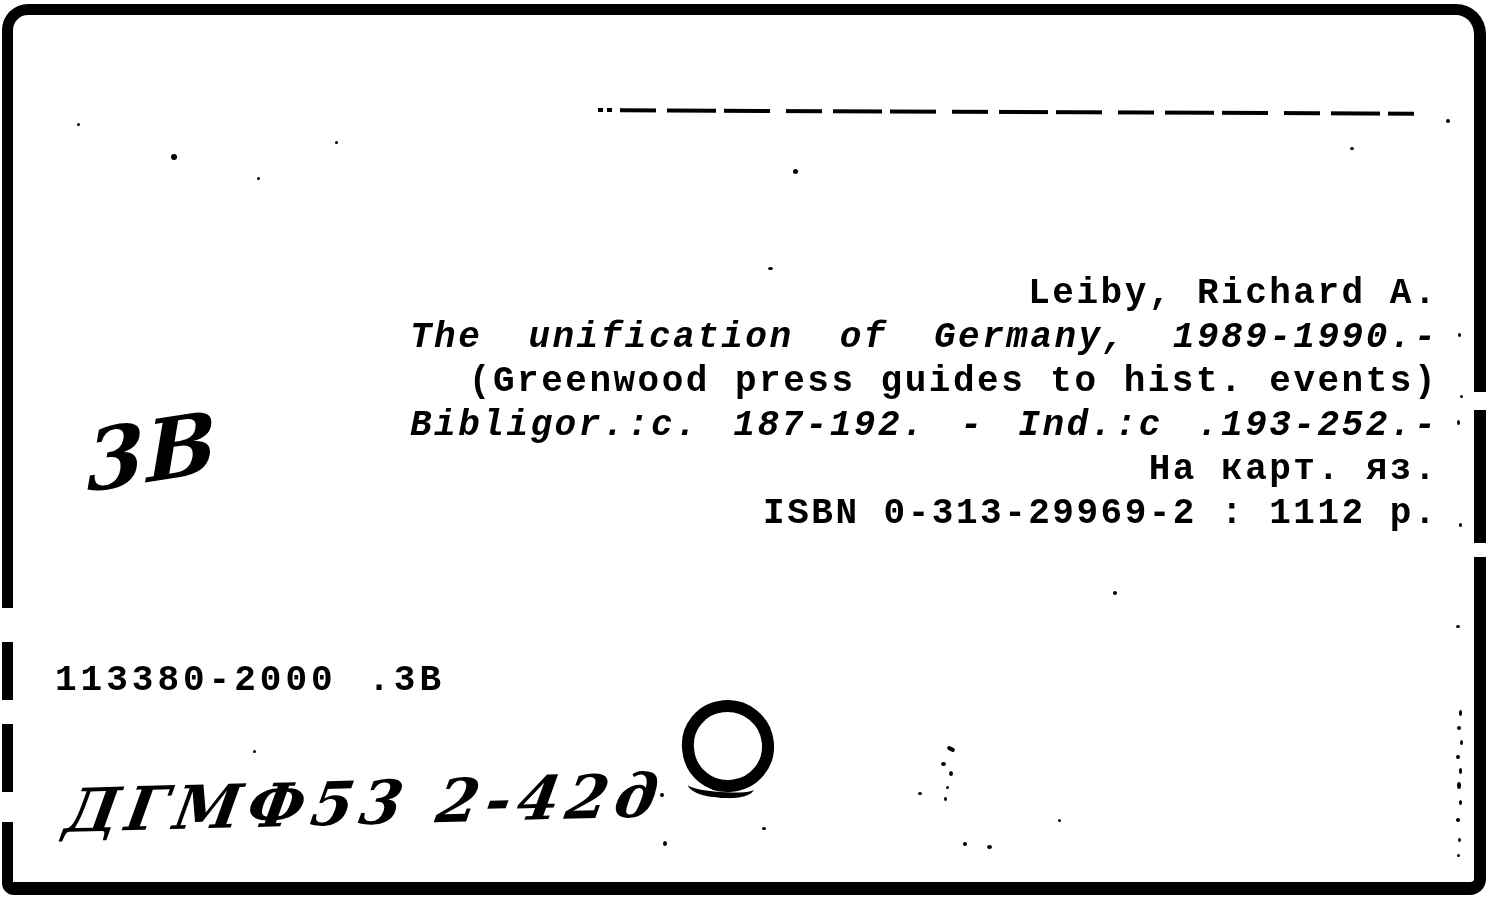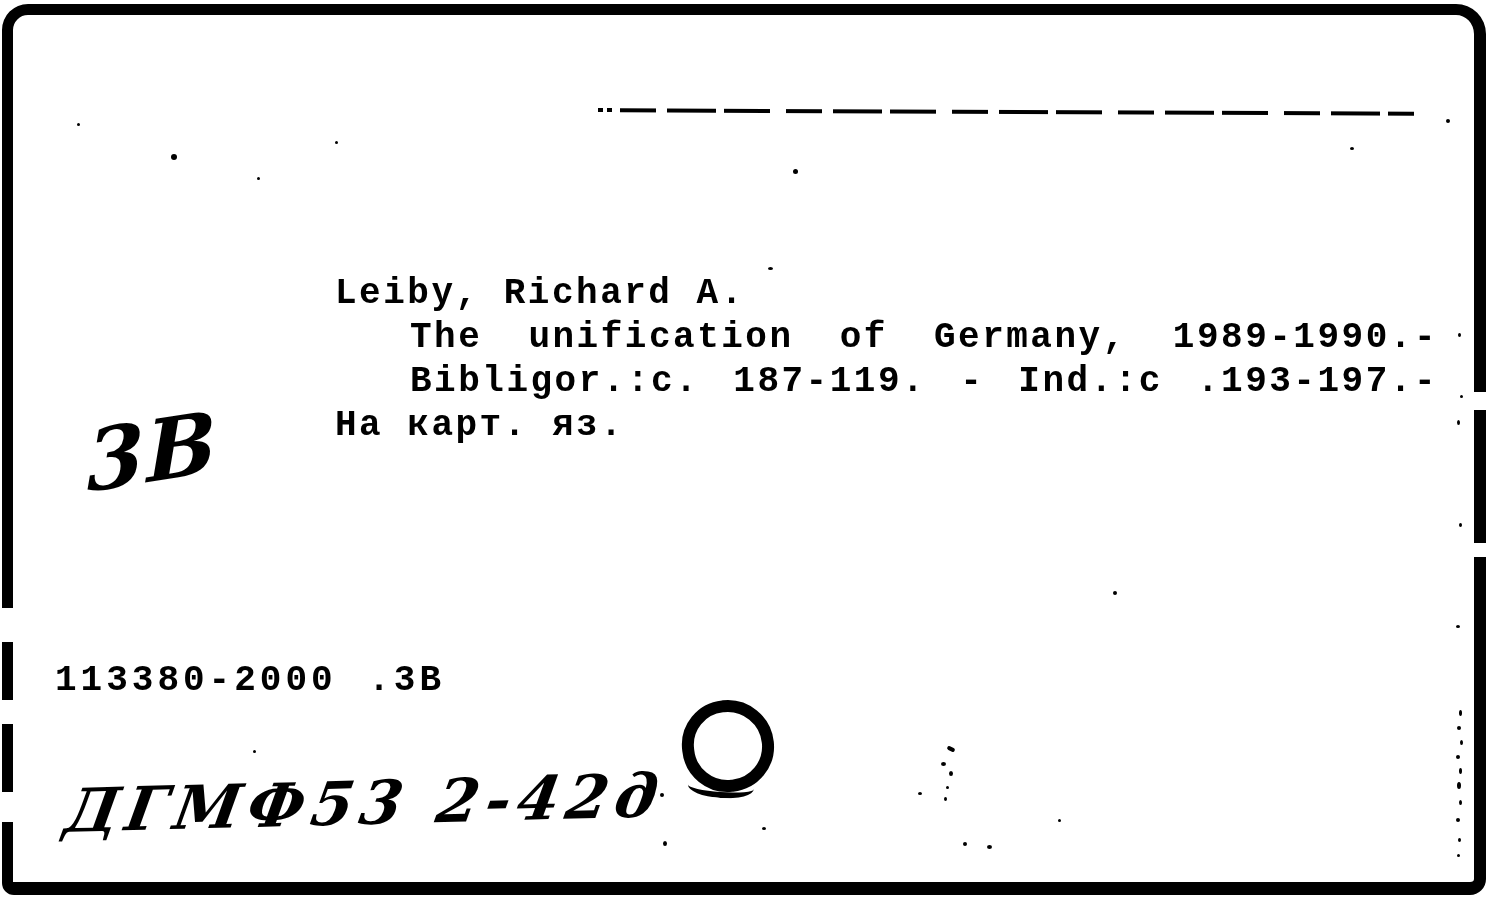--- a/index.html
+++ b/index.html
@@ -34,23 +34,23 @@
     position:absolute; left:598px; top:108px; width:16px; height:4px;
     background:repeating-linear-gradient(90deg,#000 0 5px, transparent 5px 9px);
   }
 
   
   .entry {
     position:absolute; left:335px; top:272px; width:1103px;
     font-size:36px; line-height:44px; font-weight:bold; letter-spacing:2.5px;
     white-space:nowrap;
   }
-  .entry .line { white-space:normal; }
+  .entry .line { white-space:normal;text-align:right; }
   .indent { padding-left:75px; }
-  .just { text-align:justify; text-align-last:justify; }
+  .just { text-align:justify; text-align-last:justify;font-style:italic; }
   .series-line { word-spacing:1px; }
 
   .accession {
     position:absolute; left:55px; top:660px;
     font-size:36px; font-weight:bold; letter-spacing:4px; word-spacing:6px;
   }
 
   
   .hw { font-family:"DejaVu Serif","Liberation Serif",serif; font-style:italic; font-weight:bold; }
   .hw-shelf {
@@ -87,22 +87,24 @@
 <div class="border-gap gap-r2"></div>
 
 <div class="dashed-lead"></div>
 <div class="dashed-line"></div>
 
 <div class="hw hw-shelf">3В</div>
 
 <div class="entry">
   <div class="line">Leiby, Richard A.</div>
   <div class="line indent just">The unification of Germany, 1989-1990.-</div>
-  <div class="line indent just">Bibligor.:с. 187-119. - Ind.:с .193-197.-</div>
+  <div class="line series-line">(Greenwood press guides to hist. events)</div>
+  <div class="line indent just">Bibligor.:с. 187-192. - Ind.:с .193-252.-</div>
   <div class="line">На карт. яз.</div>
+  <div class="line indent">ISBN 0-313-29969-2 : 1112 p.</div>
 </div>
 
 <div class="accession">113380-2000 .3В</div>
 
 <div class="hw hw-call">ДГМФ53 2-42д</div>
 
 <div class="hole"></div>
 <div class="hole-smudge"></div>
 
 <div class="speck" style="left:77px;top:123px;width:3px;height:3px;"></div>

